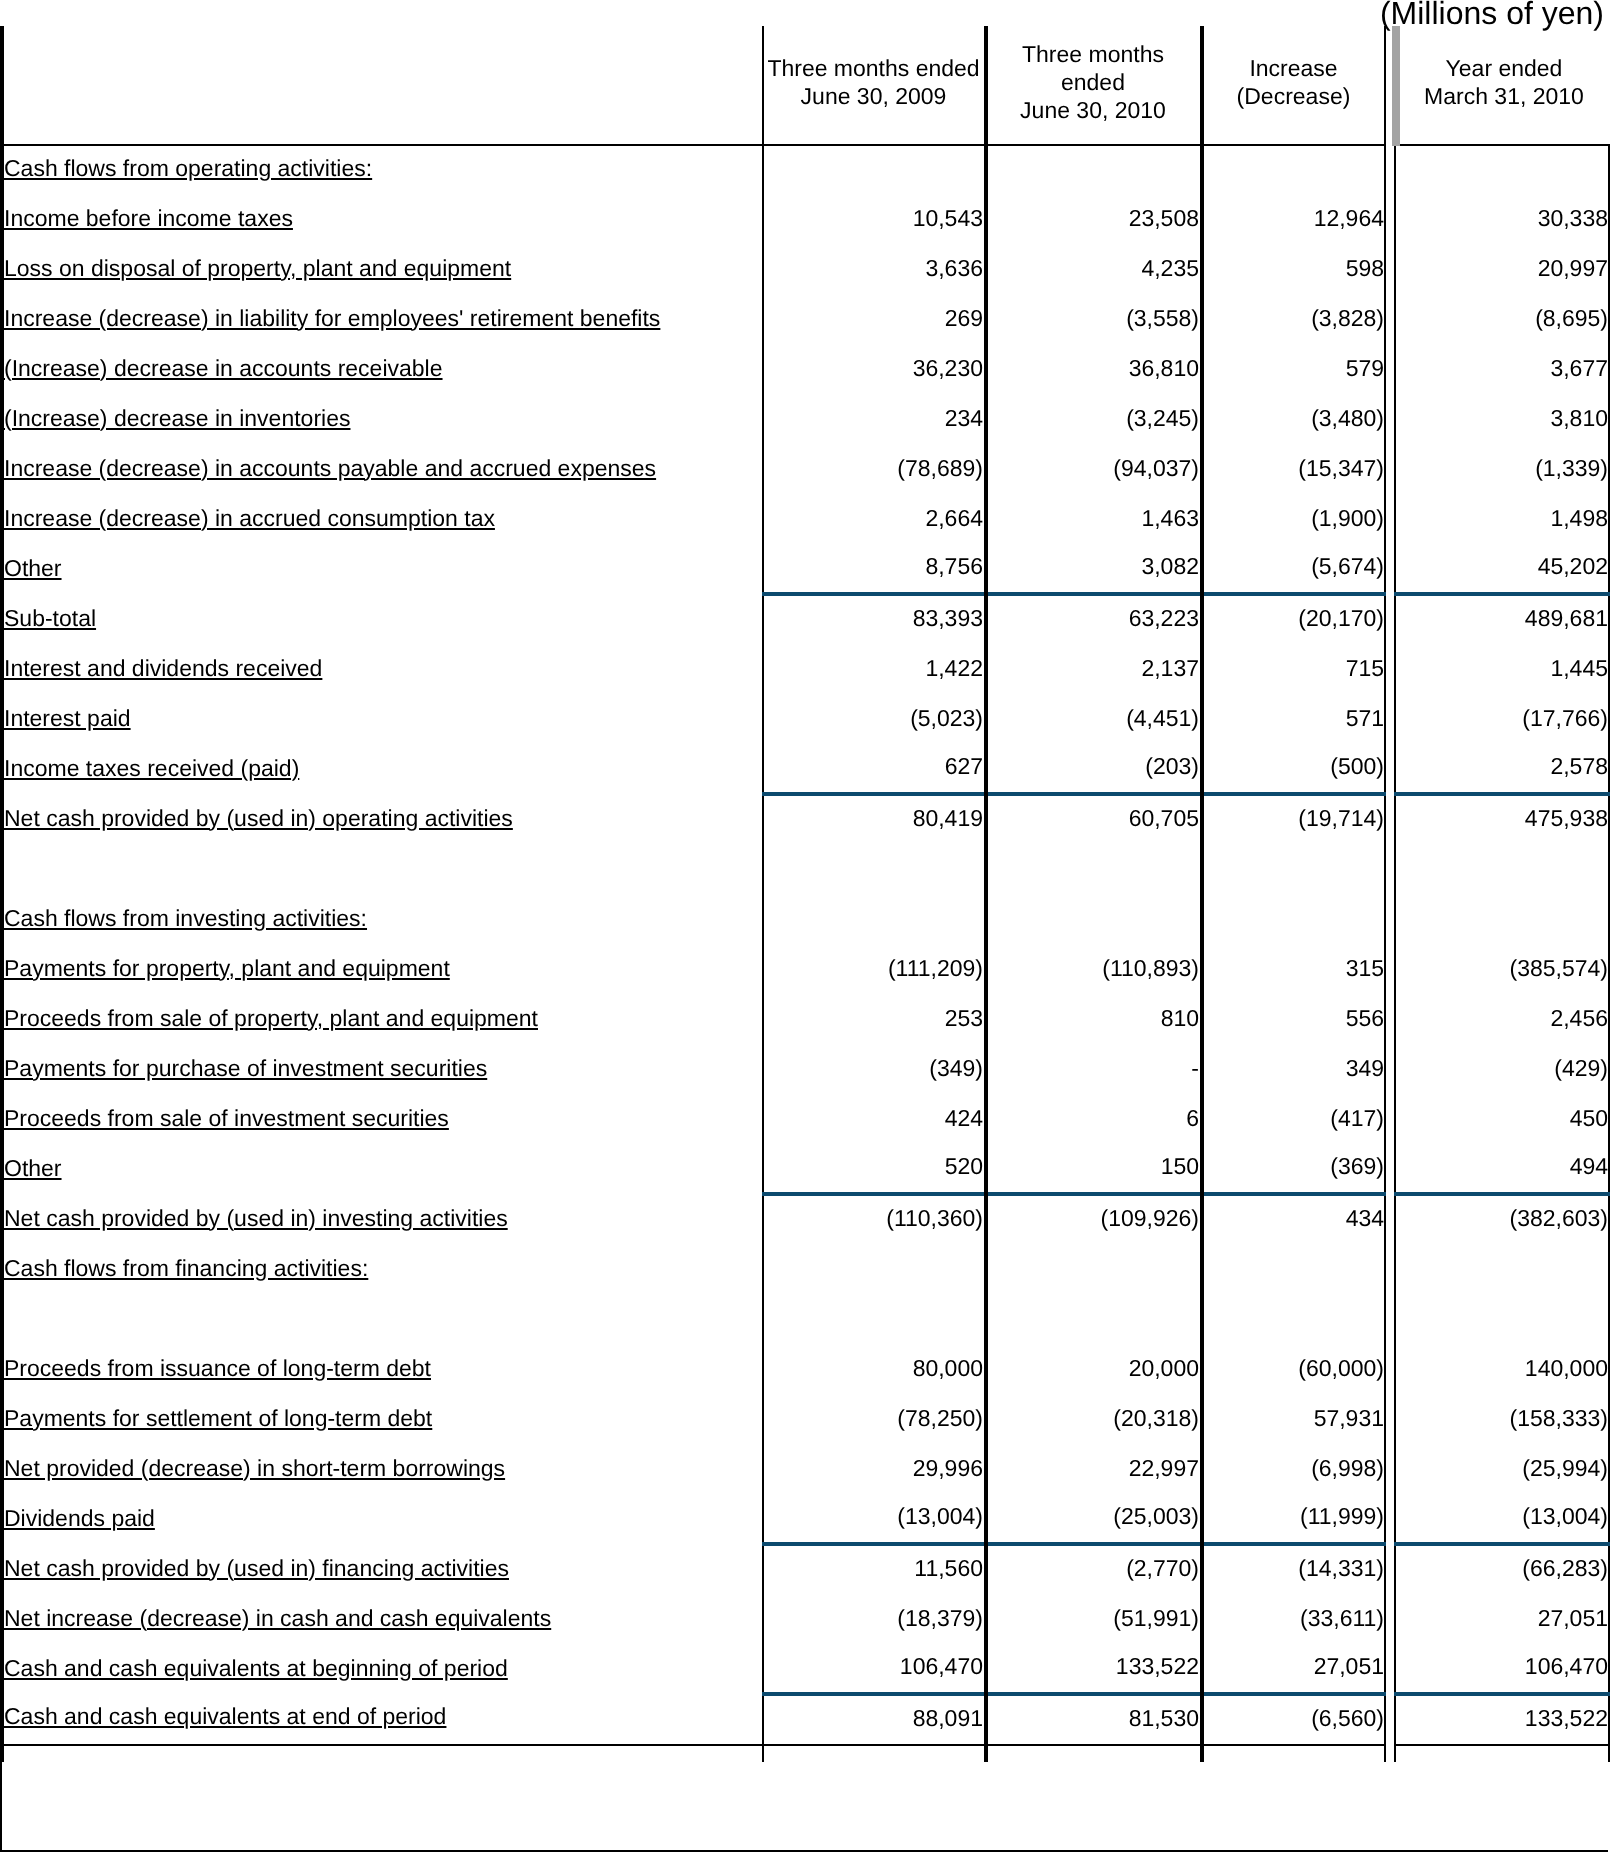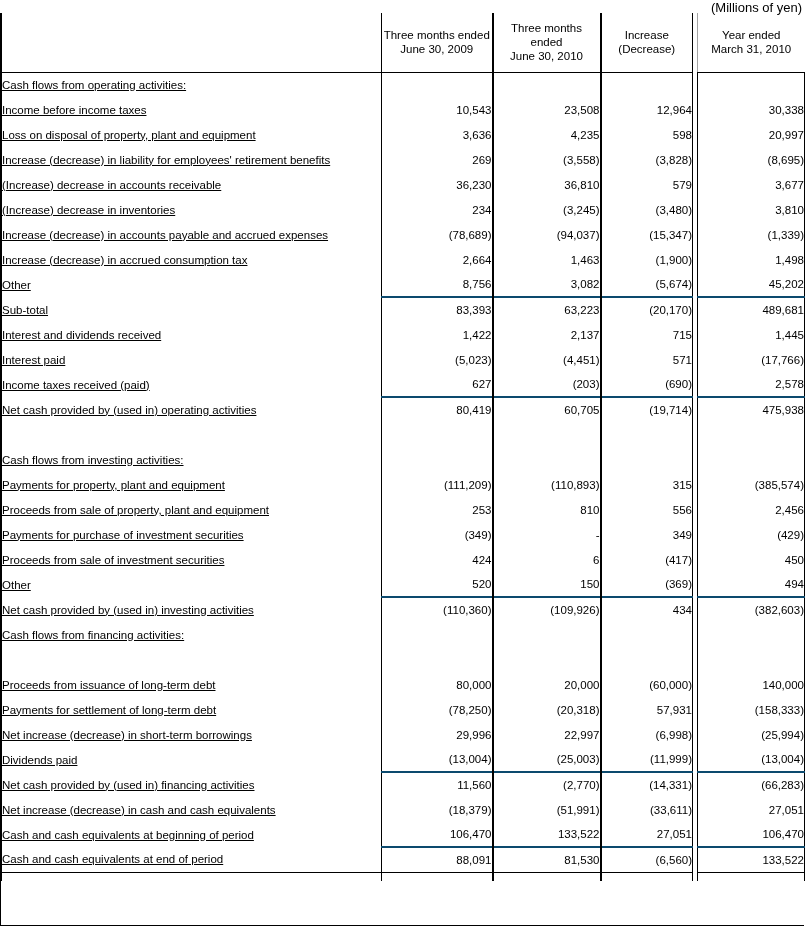--- a/index.html
+++ b/index.html
@@ -16,21 +16,21 @@
     overflow: hidden;
   }
 
   
   #units-caption {
     position: absolute;
     top: 0px;
     left: 0px;
     width: 802px;
     text-align: right;
-    font-size: 13px;
+    font-size: 16px;
     line-height: 13px;
     padding-top: 1px;
   }
 
   
   #cf-table {
     position: absolute;
     left: 1px;
     top: 13px;
     width: 803px;
@@ -60,21 +60,21 @@
     line-height: 14px;
     border-bottom: 1px solid #000;
     padding: 0 3px;
   }
   .hdr-label {
     border-bottom: 1px solid #000;
   }
   .hdr-2009 { border-left: 1px solid #000; }
   .hdr-2010 { border-left: 2px solid #000; border-right: 2px solid #000; }
   .hdr-diff { border-right: 1px solid #000; }
-  .hdr-year { border-left: 1px solid #a3a3a3; }
+  .hdr-year { border-left: 4px solid #a3a3a3; }
   .hdr-gapcell { border: none; }
   .hdr-line1, .hdr-line2 { display: block; }
 
   
   tr.data-row { height: 25px; }
 
   td.lbl {
     padding-left: 4px;
     white-space: nowrap;
     line-height: 14px;
@@ -258,21 +258,21 @@
         <td class="num col2009">(5,023)</td>
         <td class="num col2010">(4,451)</td>
         <td class="num coldiff">571</td>
         <td class="colgap"></td>
         <td class="num colyear">(17,766)</td>
       </tr>
       <tr class="data-row">
         <td class="lbl indent">Income taxes received (paid)</td>
         <td class="num col2009">627</td>
         <td class="num col2010">(203)</td>
-        <td class="num coldiff">(690)</td>
+        <td class="num coldiff">(500)</td>
         <td class="colgap"></td>
         <td class="num colyear">2,578</td>
       </tr>
       <tr class="data-row rule-above">
         <td class="lbl indent">Net cash provided by (used in) operating activities</td>
         <td class="num col2009">80,419</td>
         <td class="num col2010">60,705</td>
         <td class="num coldiff">(19,714)</td>
         <td class="colgap"></td>
         <td class="num colyear">475,938</td>
@@ -367,21 +367,21 @@
       </tr>
       <tr class="data-row">
         <td class="lbl indent">Payments for settlement of long-term debt</td>
         <td class="num col2009">(78,250)</td>
         <td class="num col2010">(20,318)</td>
         <td class="num coldiff">57,931</td>
         <td class="colgap"></td>
         <td class="num colyear">(158,333)</td>
       </tr>
       <tr class="data-row">
-        <td class="lbl indent">Net increase (decrease) in short-term borrowings</td>
+        <td class="lbl indent">Net provided (decrease) in short-term borrowings</td>
         <td class="num col2009">29,996</td>
         <td class="num col2010">22,997</td>
         <td class="num coldiff">(6,998)</td>
         <td class="colgap"></td>
         <td class="num colyear">(25,994)</td>
       </tr>
       <tr class="data-row">
         <td class="lbl indent">Dividends paid</td>
         <td class="num col2009">(13,004)</td>
         <td class="num col2010">(25,003)</td>

